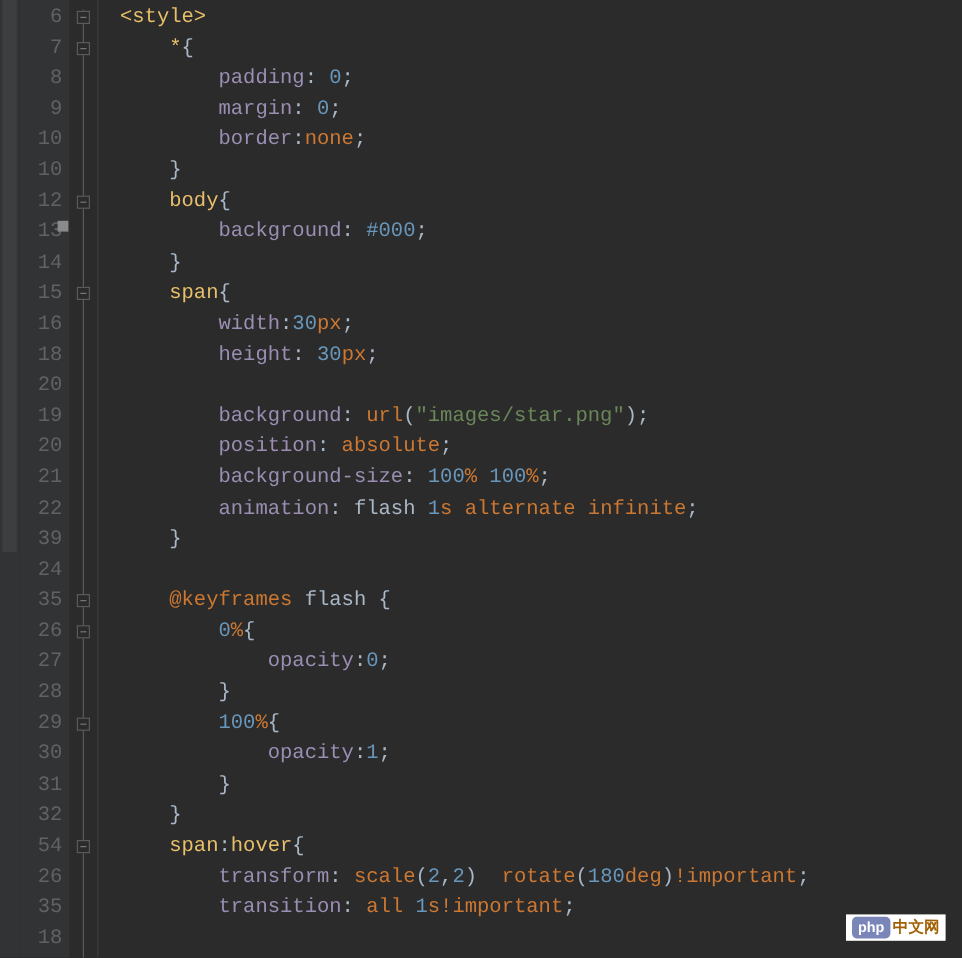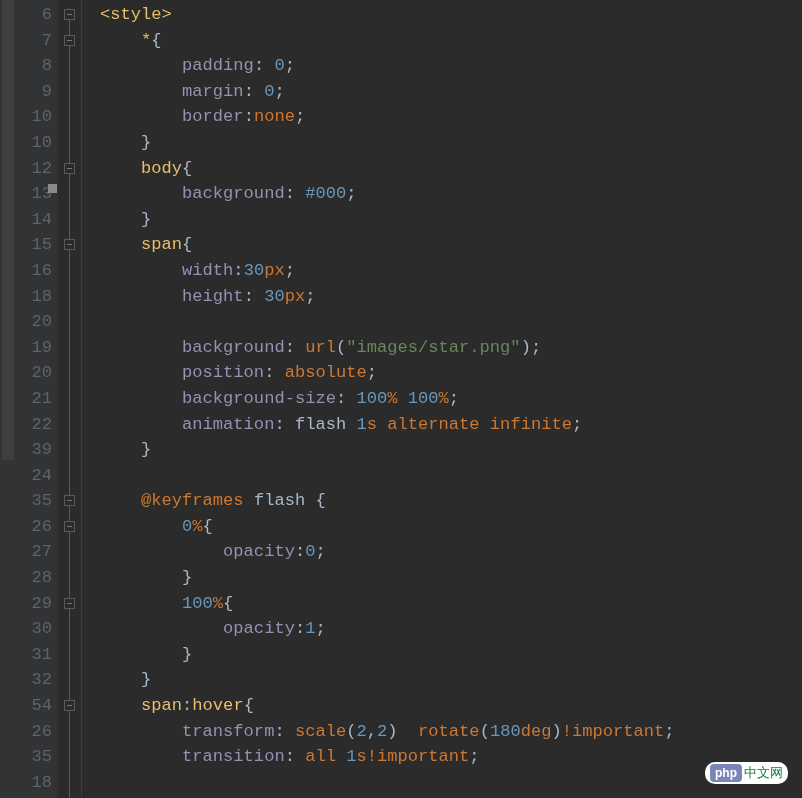--- a/index.html
+++ b/index.html
@@ -101,38 +101,38 @@
     position: absolute;
     right: 14px;
     bottom: 14px;
     display: flex;
     align-items: center;
     gap: 6px;
     font-family: "Microsoft YaHei", sans-serif;
   }
   .logo-badge {
     background: #fff;
-    border-radius: 10px;
+    border-radius: 0;
     padding: 2px 5px 2px 5px;
     display: flex;
     align-items: center;
     gap: 2px;
   }
   .logo-php {
     background: #7a86b8;
     color: #fff;
     font-weight: bold;
     font-size: 12px;
     border-radius: 4px;
     padding: 2px 5px;
   }
   .logo-cn {
-    color: #15803d;
+    color: #a16207;
     font-size: 13px;
-    font-weight: normal;
+    font-weight: bold;
   }
 </style>
 </head>
 <body>
 
 <div class="editor">
   <div class="marks">
     <div class="scroll-indicator"></div>
   </div>
   <div class="gutter" id="gutter">

